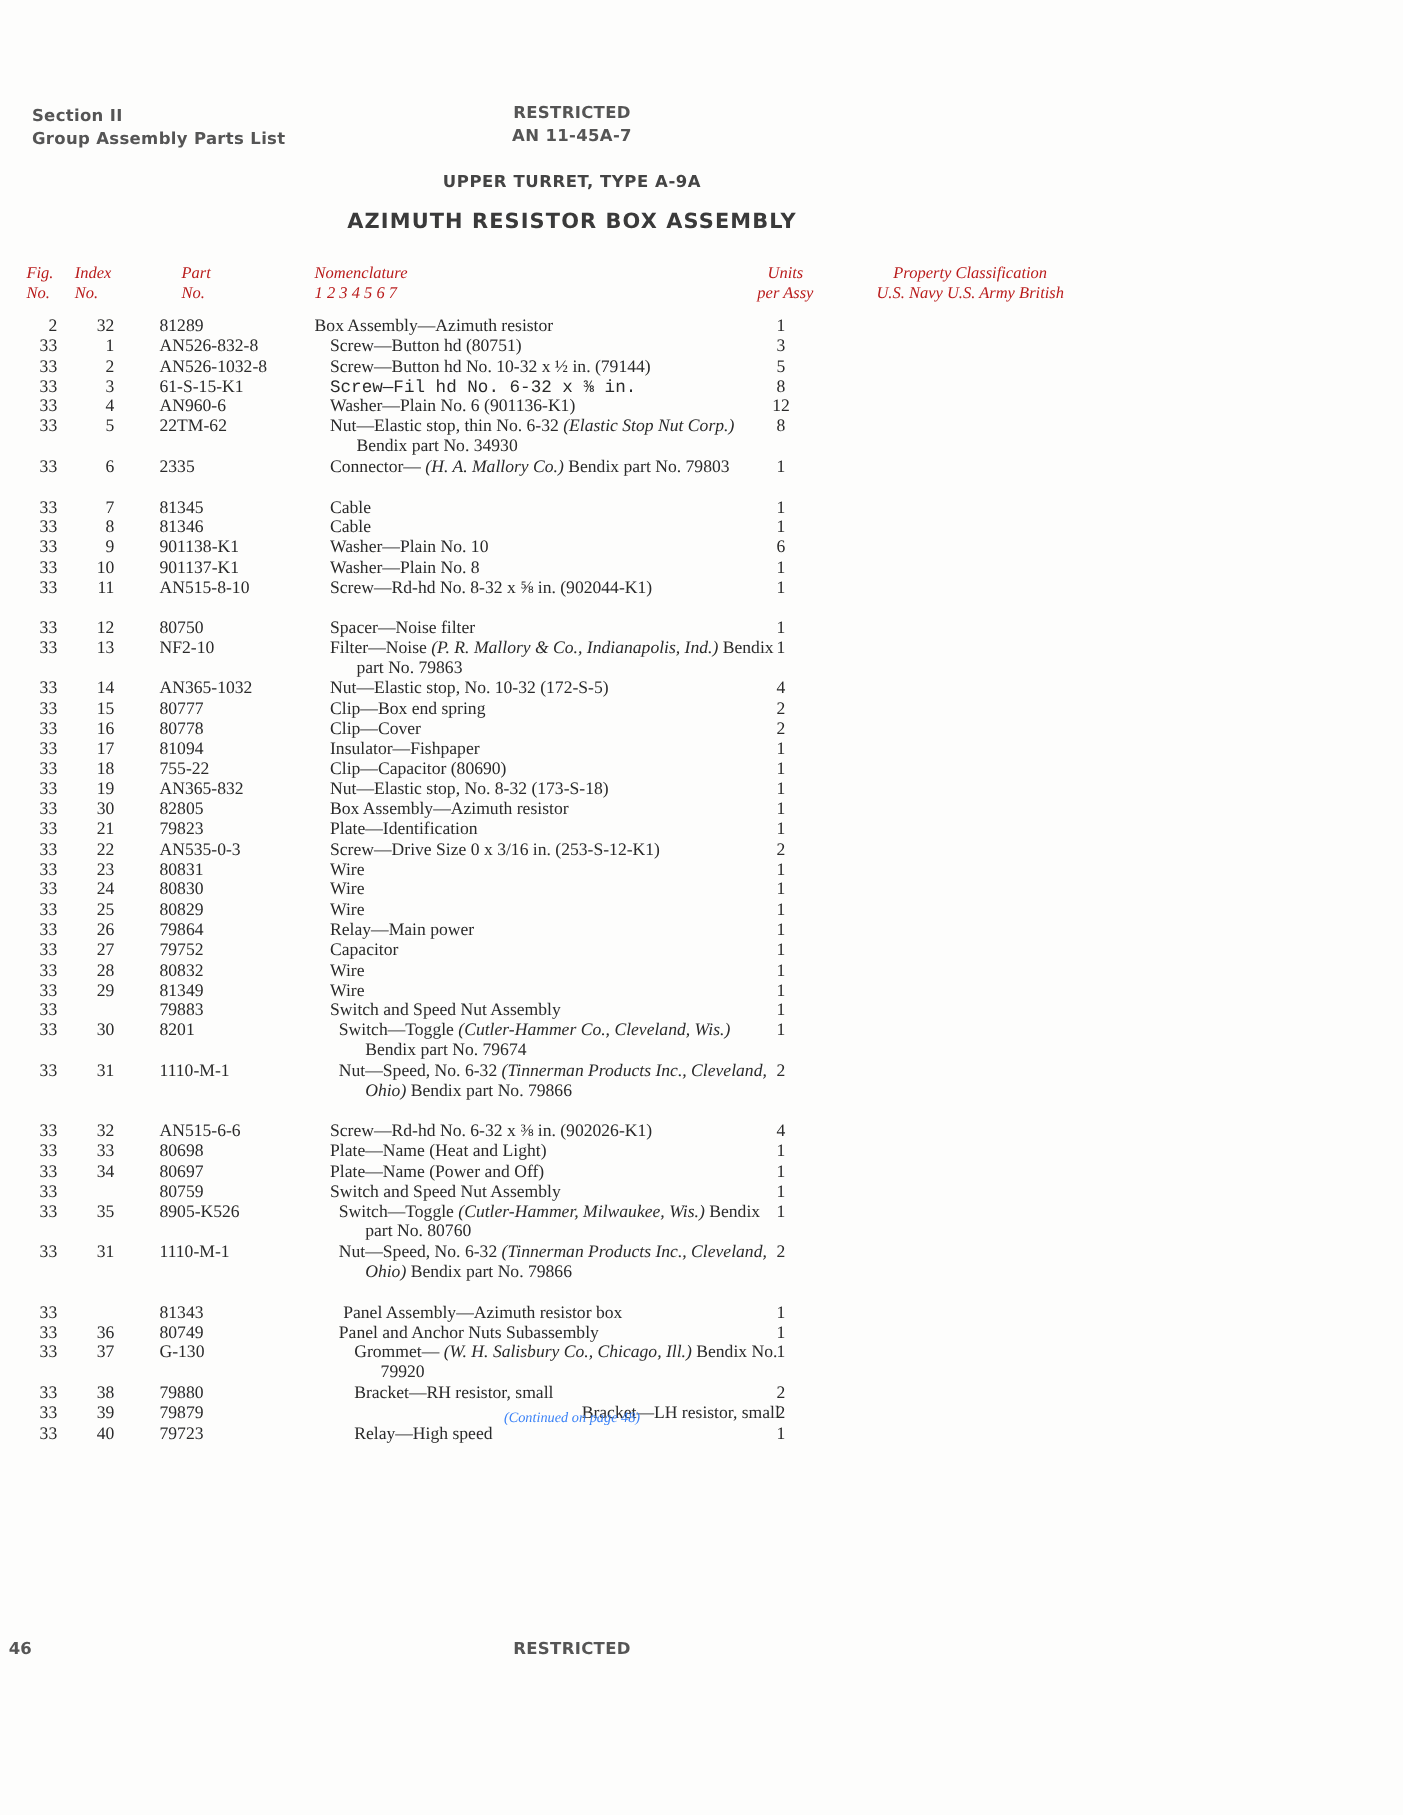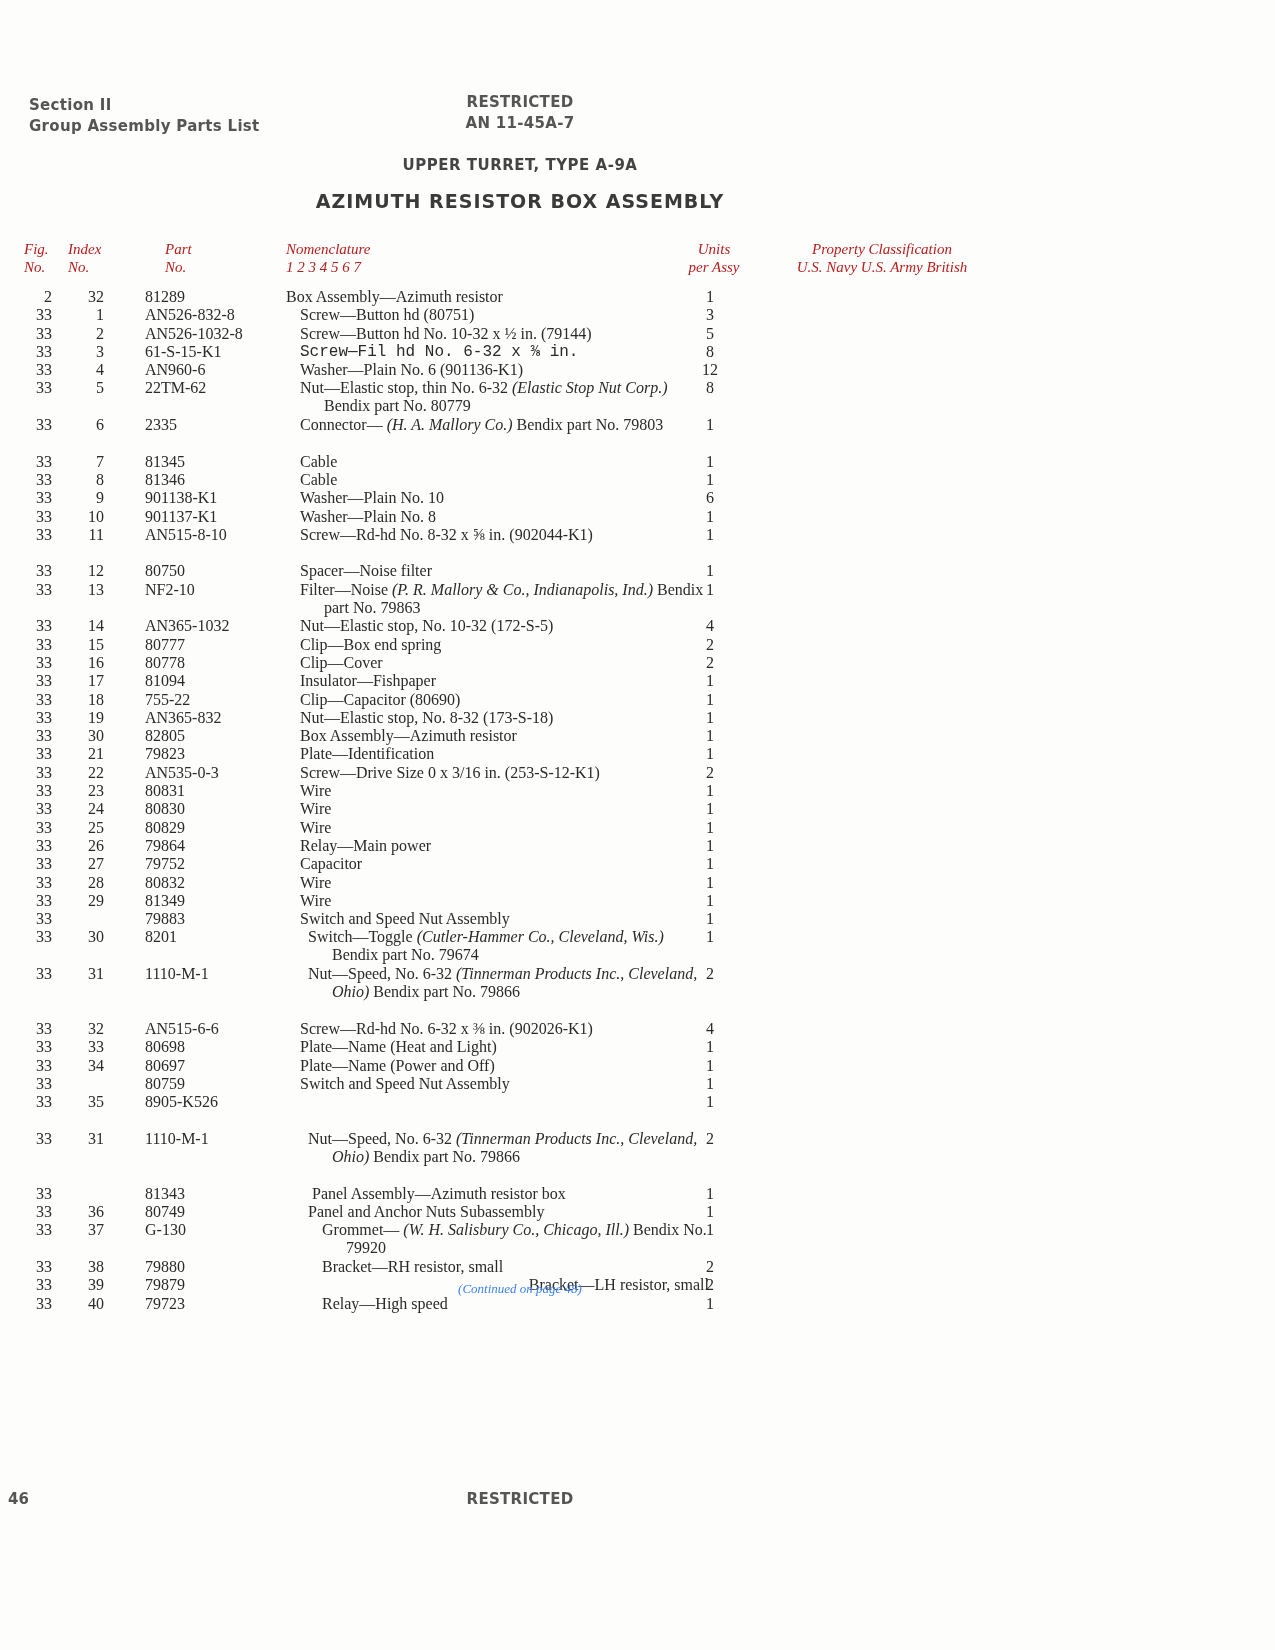--- a/index.html
+++ b/index.html
@@ -104,21 +104,21 @@
       <span class="c fig">33</span>
       <span class="c idx">4</span>
       <span class="c part">AN960-6</span>
       <span class="c nom" style="left: 300px; width: 385px; text-indent: -24px; padding-left: 24px;"><span>Washer—Plain No. 6 (901136-K1)</span></span>
       <span class="c units">12</span>
     </div>
     <div class="row h2">
       <span class="c fig">33</span>
       <span class="c idx">5</span>
       <span class="c part">22TM-62</span>
-      <span class="c nom" style="left: 300px; width: 385px; text-indent: -24px; padding-left: 24px;"><span>Nut—Elastic stop, thin No. 6-32</span> <i>(Elastic Stop Nut Corp.)</i> <span>Bendix part No. 80779</span></span>
+      <span class="c nom" style="left: 300px; width: 385px; text-indent: -24px; padding-left: 24px;"><span>Nut—Elastic stop, thin No. 6-32</span> <i>(Elastic Stop Nut Corp.)</i> <span>Bendix part No. 34930</span></span>
       <span class="c units">8</span>
     </div>
     <div class="row h2">
       <span class="c fig">33</span>
       <span class="c idx">6</span>
       <span class="c part">2335</span>
       <span class="c nom" style="left: 300px; width: 385px; text-indent: -24px; padding-left: 24px;"><span>Connector—</span> <i>(H. A. Mallory Co.)</i> <span>Bendix part No. 79803</span></span>
       <span class="c units">1</span>
     </div>
     <div class="row">
@@ -328,20 +328,21 @@
       <span class="c fig">33</span>
       <span class="c idx"></span>
       <span class="c part">80759</span>
       <span class="c nom" style="left: 300px; width: 385px; text-indent: -24px; padding-left: 24px;"><span>Switch and Speed Nut Assembly</span></span>
       <span class="c units">1</span>
     </div>
     <div class="row h2">
       <span class="c fig">33</span>
       <span class="c idx">35</span>
       <span class="c part">8905-K526</span>
+      <span class="c nom" style="left: 308px; width: 377px; text-indent: -24px; padding-left: 24px;"><span>Switch—Toggle</span> <i>(Cutler-Hammer, Milwaukee, Wis.)</i> <span>Bendix part No. 80760</span></span>
       <span class="c units">1</span>
     </div>
     <div class="row h3">
       <span class="c fig">33</span>
       <span class="c idx">31</span>
       <span class="c part">1110-M-1</span>
       <span class="c nom" style="left: 308px; width: 377px; text-indent: -24px; padding-left: 24px;"><span>Nut—Speed, No. 6-32</span> <i>(Tinnerman Products Inc., Cleveland, Ohio)</i> <span>Bendix part No. 79866</span></span>
       <span class="c units">2</span>
     </div>
     <div class="row">

